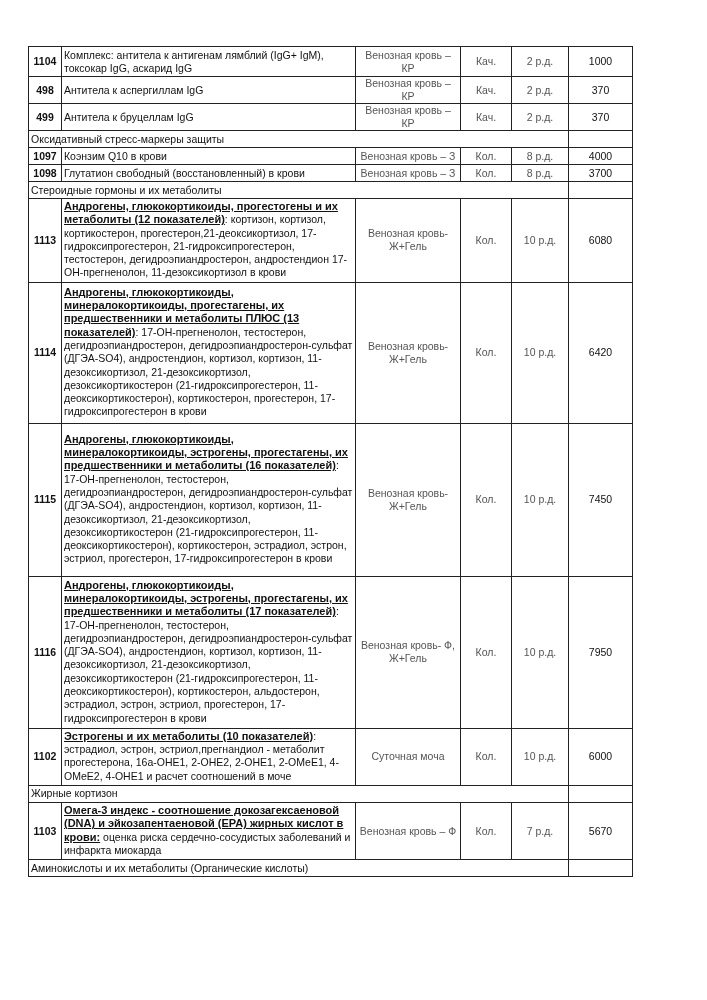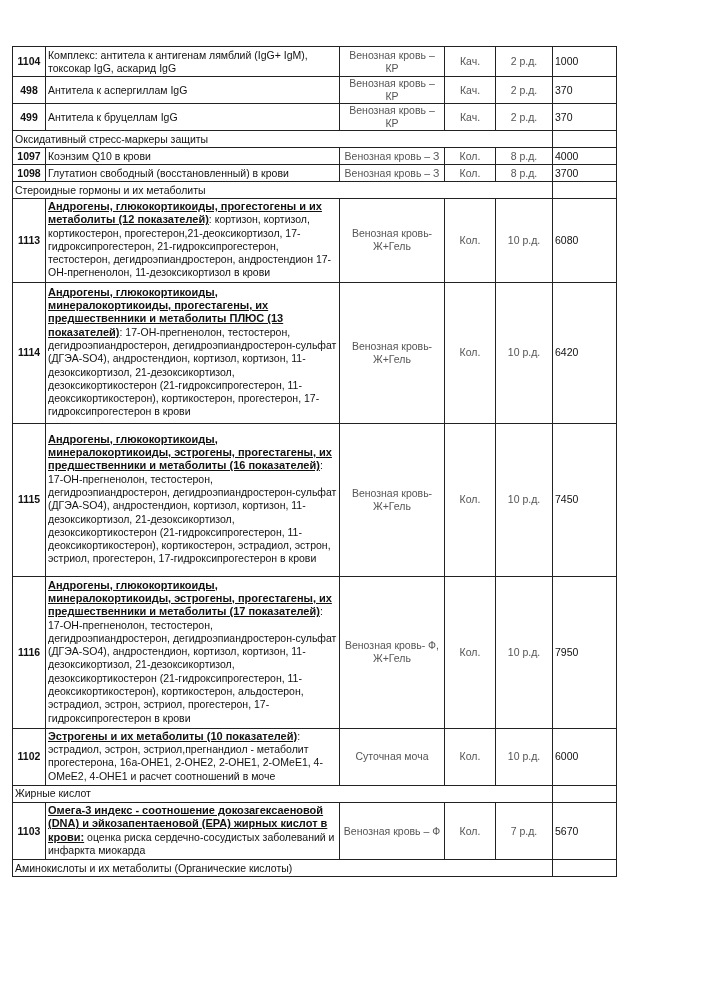--- a/index.html
+++ b/index.html
@@ -1,31 +1,31 @@
 <!DOCTYPE html>
 <html><head>
 <meta charset="utf-8">
 <style>
   html, body { margin: 0; padding: 0; background: #ffffff; }
   body { width: 707px; height: 1000px; position: relative; overflow: hidden;
          font-family: "Liberation Sans", sans-serif; color: #111; }
-  table.price { position: absolute; left: 12px; top: 46px; width: 604px;
+  table.price { position: absolute; left: 28px; top: 46px; width: 604px;
                 border-collapse: collapse; table-layout: fixed; }
   table.price td { border: 1px solid #222; padding: 0 2px; vertical-align: middle;
                    font-size: 10.5px; line-height: 13px; }
   col.c-code { width: 33px; }
   col.c-name { width: 294px; }
   col.c-mat { width: 105px; }
   col.c-type { width: 51px; }
   col.c-term { width: 57px; }
   col.c-price { width: 64px; }
   td.code { text-align: center; font-weight: bold; font-size: 11px; }
   td.name { font-size: 10.5px; }
   td.mat, td.type, td.term { text-align: center; color: #555; font-size: 9px; }
-  td.price-v { text-align: left; font-size: 12px; color: #111; margin-left: 8px; }
+  td.price-v { text-align: center; font-size: 12px; color: #111; margin-left: 8px; }
   td.section { font-weight: normal; font-size: 10.5px; padding-left: 3px; }
   td.method { text-align: center; font-size: 10.5px; line-height: 15px; padding: 1px 3px; }
   td.method b { font-weight: bold; }
   .bold { font-weight: bold; font-size: 11px; text-decoration: underline; }
   .big td.name { line-height: 13.3px; padding-top: 1px; padding-bottom: 2px; }
   tr.r17 td { height: 16px; }
 </style>
 </head>
 <body>
 
@@ -126,21 +126,21 @@
     <tr class="big" style="height:54px">
       <td class="code">1102</td>
       <td class="name"><span class="bold">Эстрогены и их метаболиты (10 показателей)</span><span>: эстрадиол, эстрон, эстриол,прегнандиол - метаболит прогестерона, 16а-ОНЕ1, 2-ОНЕ2, 2-ОНЕ1, 2-ОМеЕ1, 4-ОМеЕ2, 4-ОНЕ1 и расчет соотношений в моче</span></td>
       <td class="mat">Суточная моча</td>
       <td class="type">Кол.</td>
       <td class="term">10 р.д.</td>
       <td class="price-v">6000</td>
     </tr>
 
     <tr class="r17">
-      <td class="section" colspan="5">Жирные кислот</td>
+      <td class="section" colspan="5">Жирные кортизон</td>
       <td></td>
     </tr>
     <tr class="big" style="height:57px">
       <td class="code">1103</td>
       <td class="name"><span class="bold">Омега-3 индекс - соотношение докозагексаеновой (DNA) и эйкозапентаеновой (EPA) жирных кислот в крови:</span><span> оценка риска сердечно-сосудистых заболеваний и инфаркта миокарда</span></td>
       <td class="mat">Венозная  кровь – Ф</td>
       <td class="type">Кол.</td>
       <td class="term">7 р.д.</td>
       <td class="price-v">5670</td>
     </tr>

